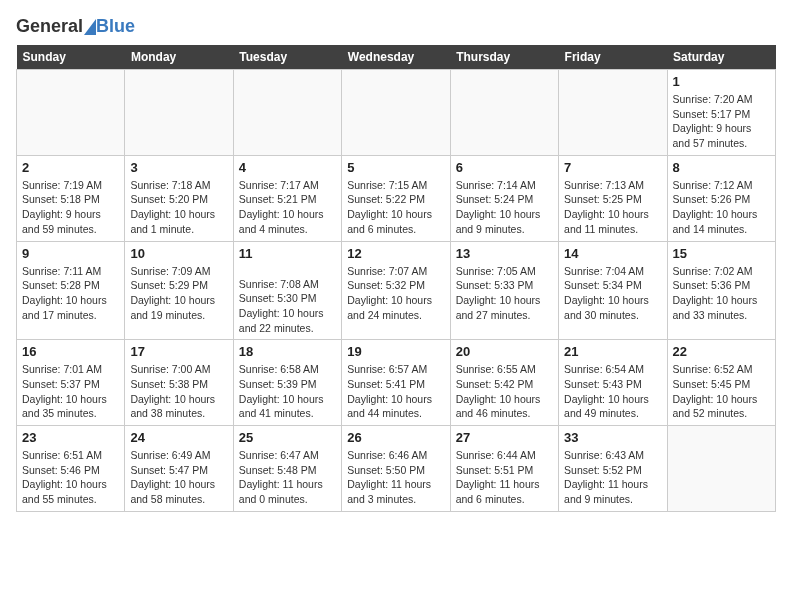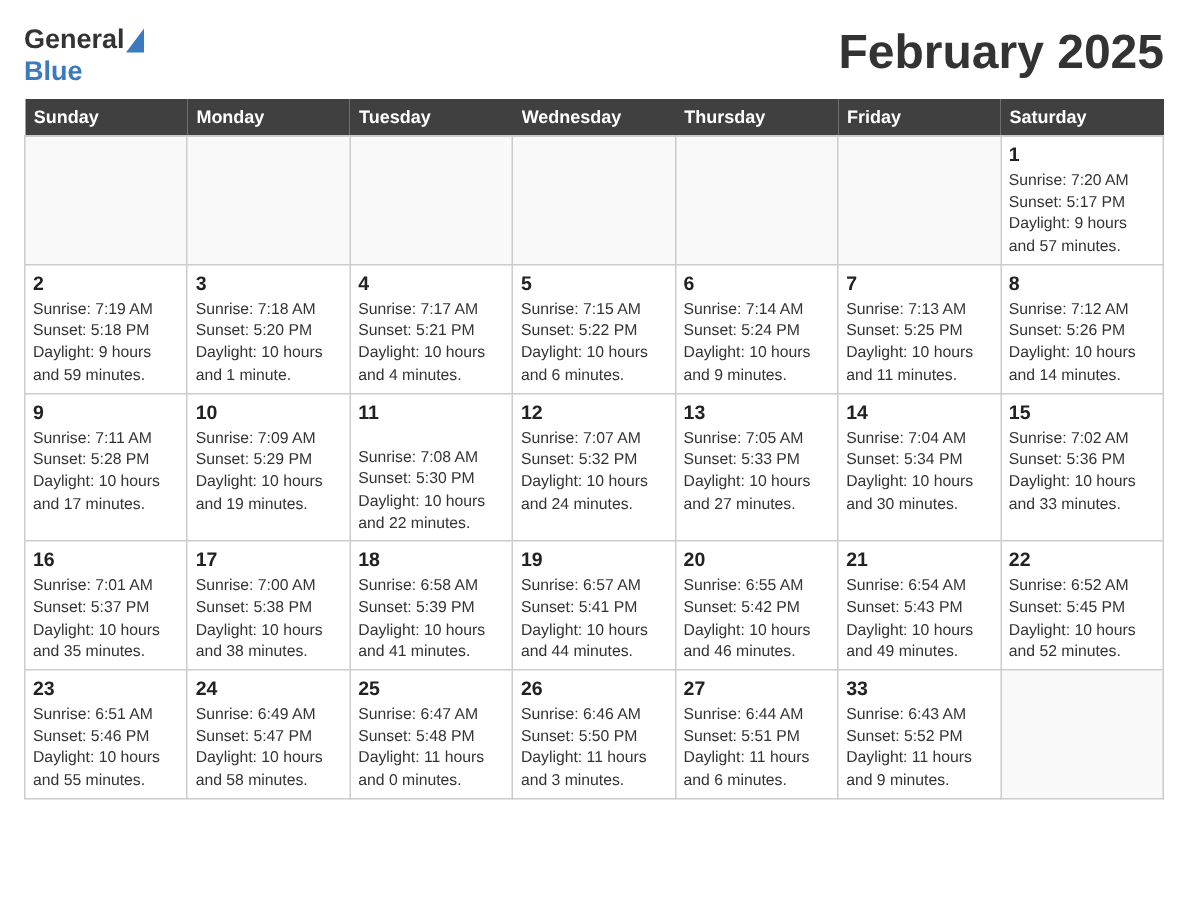--- a/index.html
+++ b/index.html
@@ -11,21 +11,21 @@
       padding: 16px;
     }
     .header-area {
       display: flex;
       justify-content: space-between;
       align-items: flex-start;
       margin-bottom: 8px;
     }
     .logo {
       display: flex;
-      flex-direction: column;
+      flex-direction: row;
       align-items: flex-start;
     }
     .title-area {
       text-align: right;
     }
     .month-title {
       font-size: 32px;
       font-weight: bold;
       color: #333;
     }
@@ -99,21 +99,20 @@
 
 <div class="header-area">
   <div class="logo">
     <div class="logo-row">
       <span class="logo-text-general">General</span>
       <span class="logo-triangle"></span>
     </div>
     <span class="logo-text-blue">Blue</span>
   </div>
   <div class="title-area">
-    <div class="month-title">February 2025</div>
   </div>
 </div>
 
 <table class="calendar-table">
   <thead>
     <tr>
     <th>Sunday</th>
         <th>Monday</th>
         <th>Tuesday</th>
         <th>Wednesday</th>

